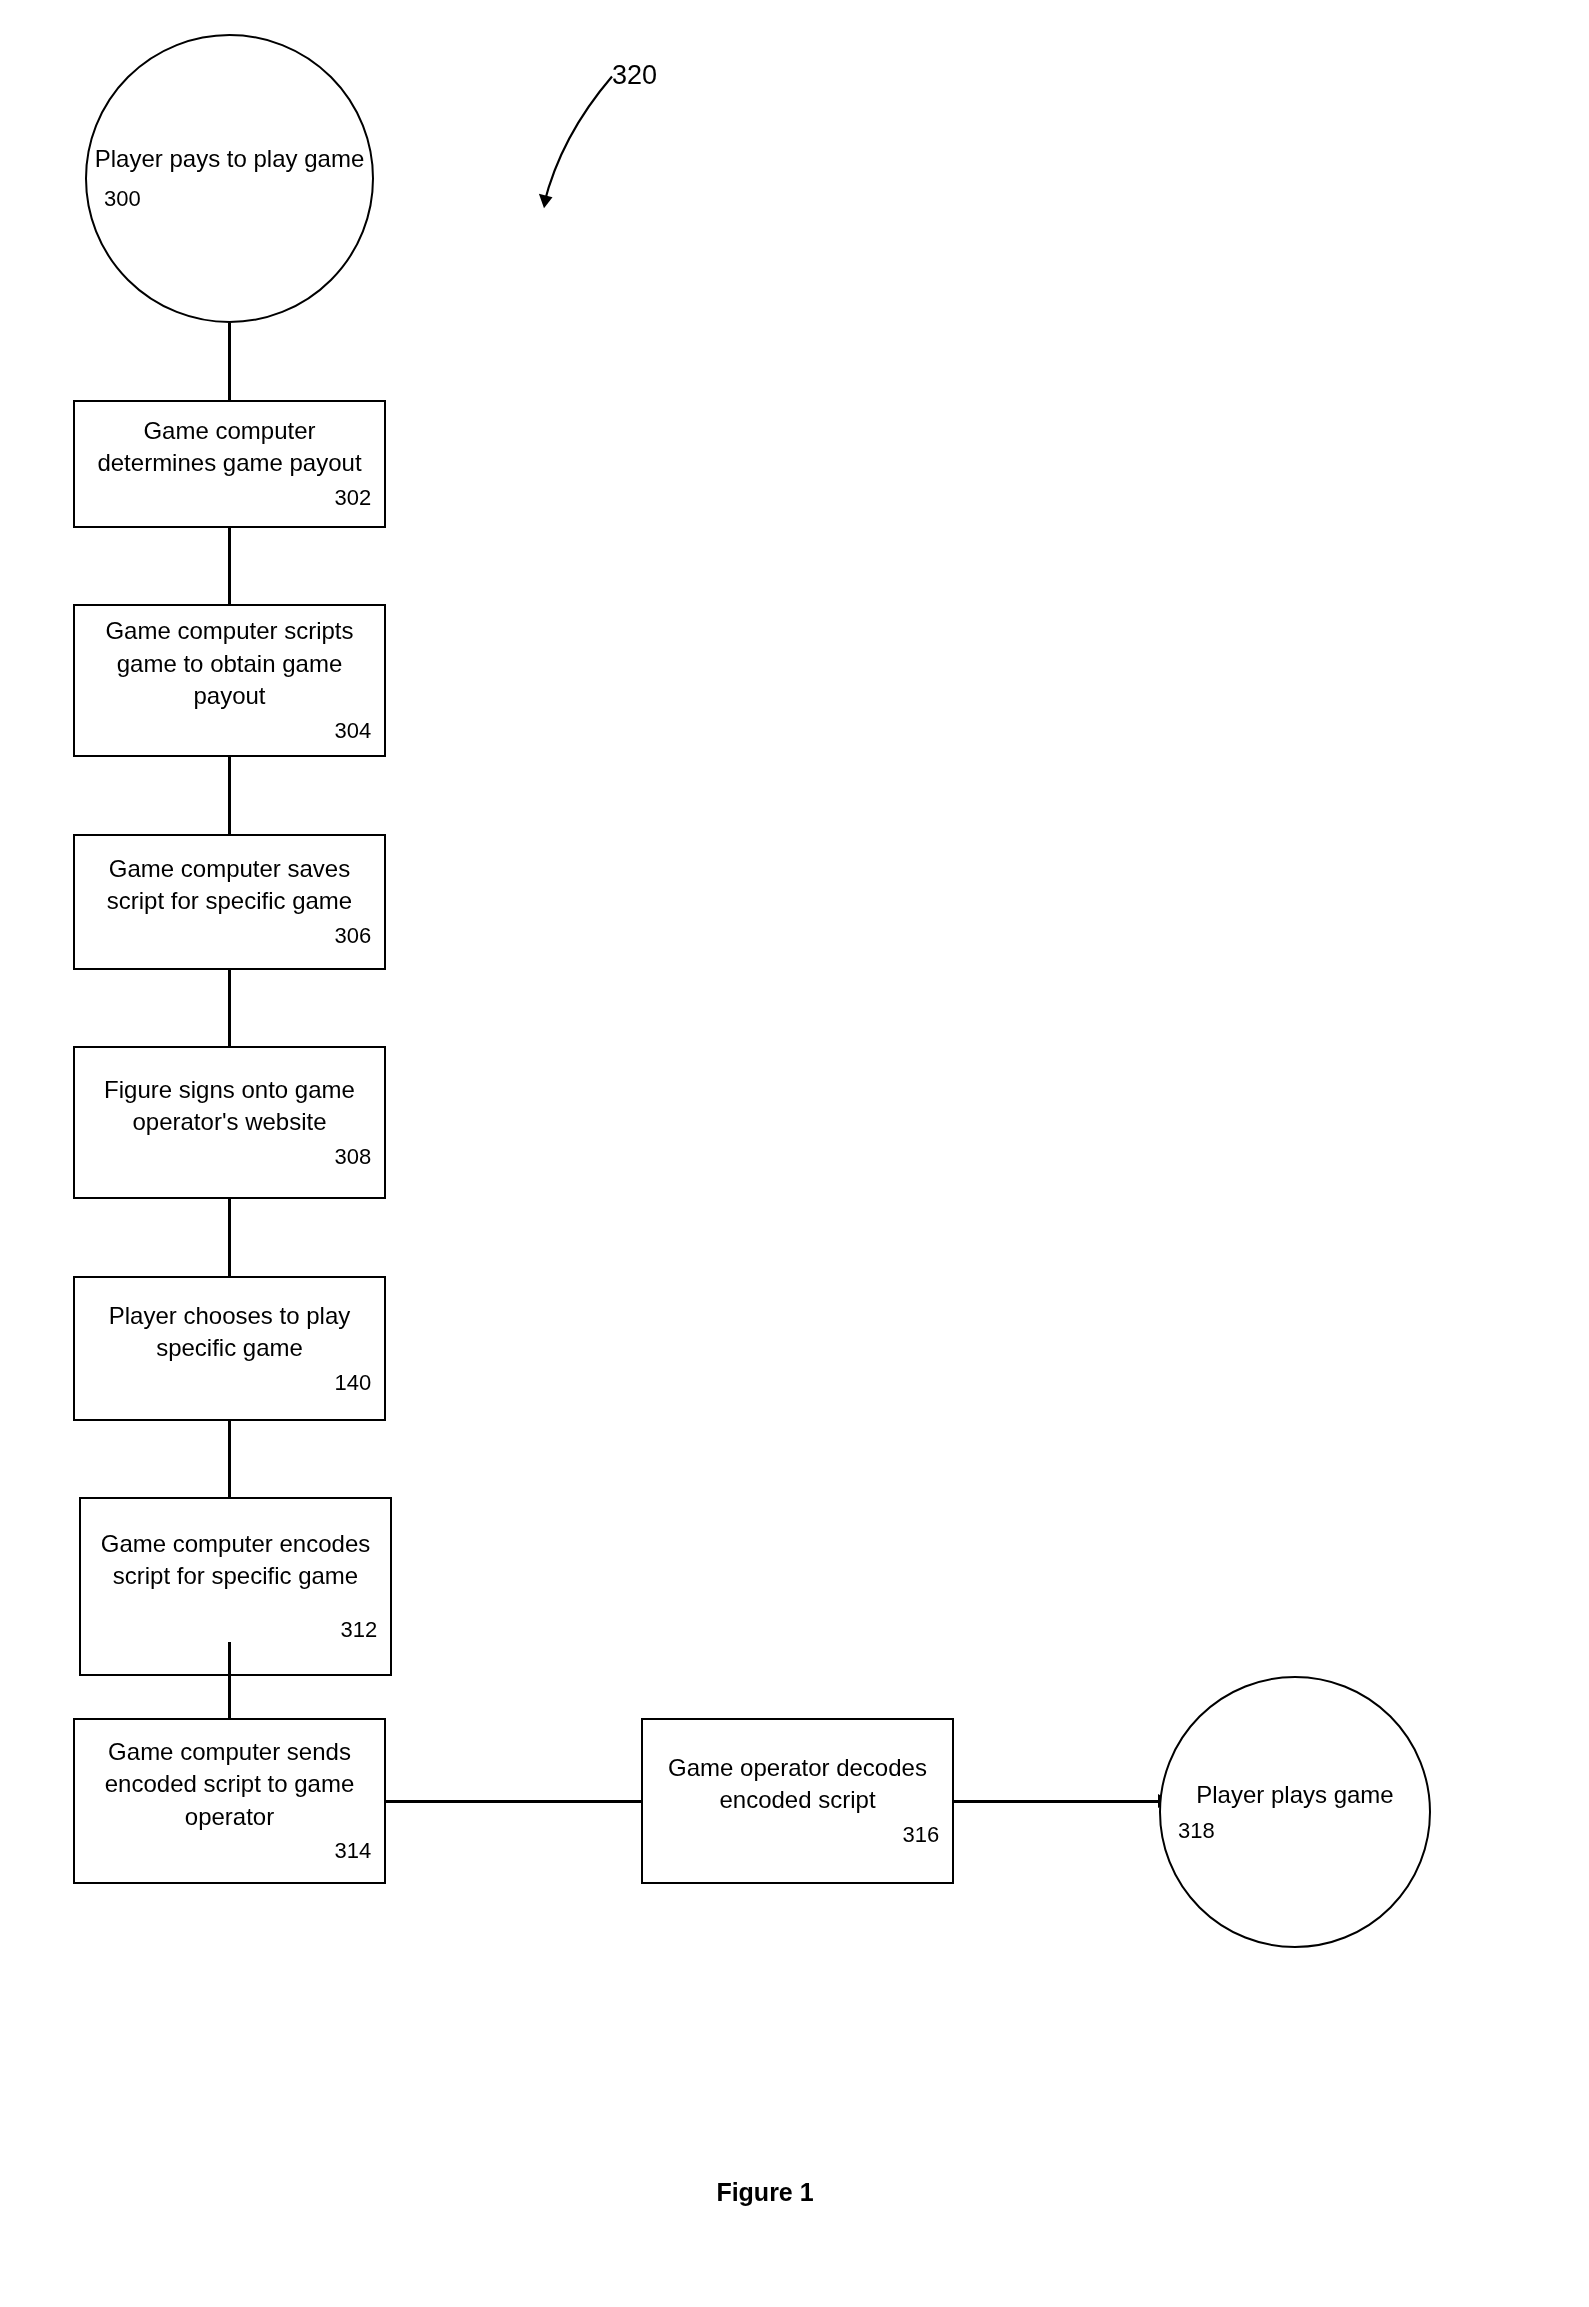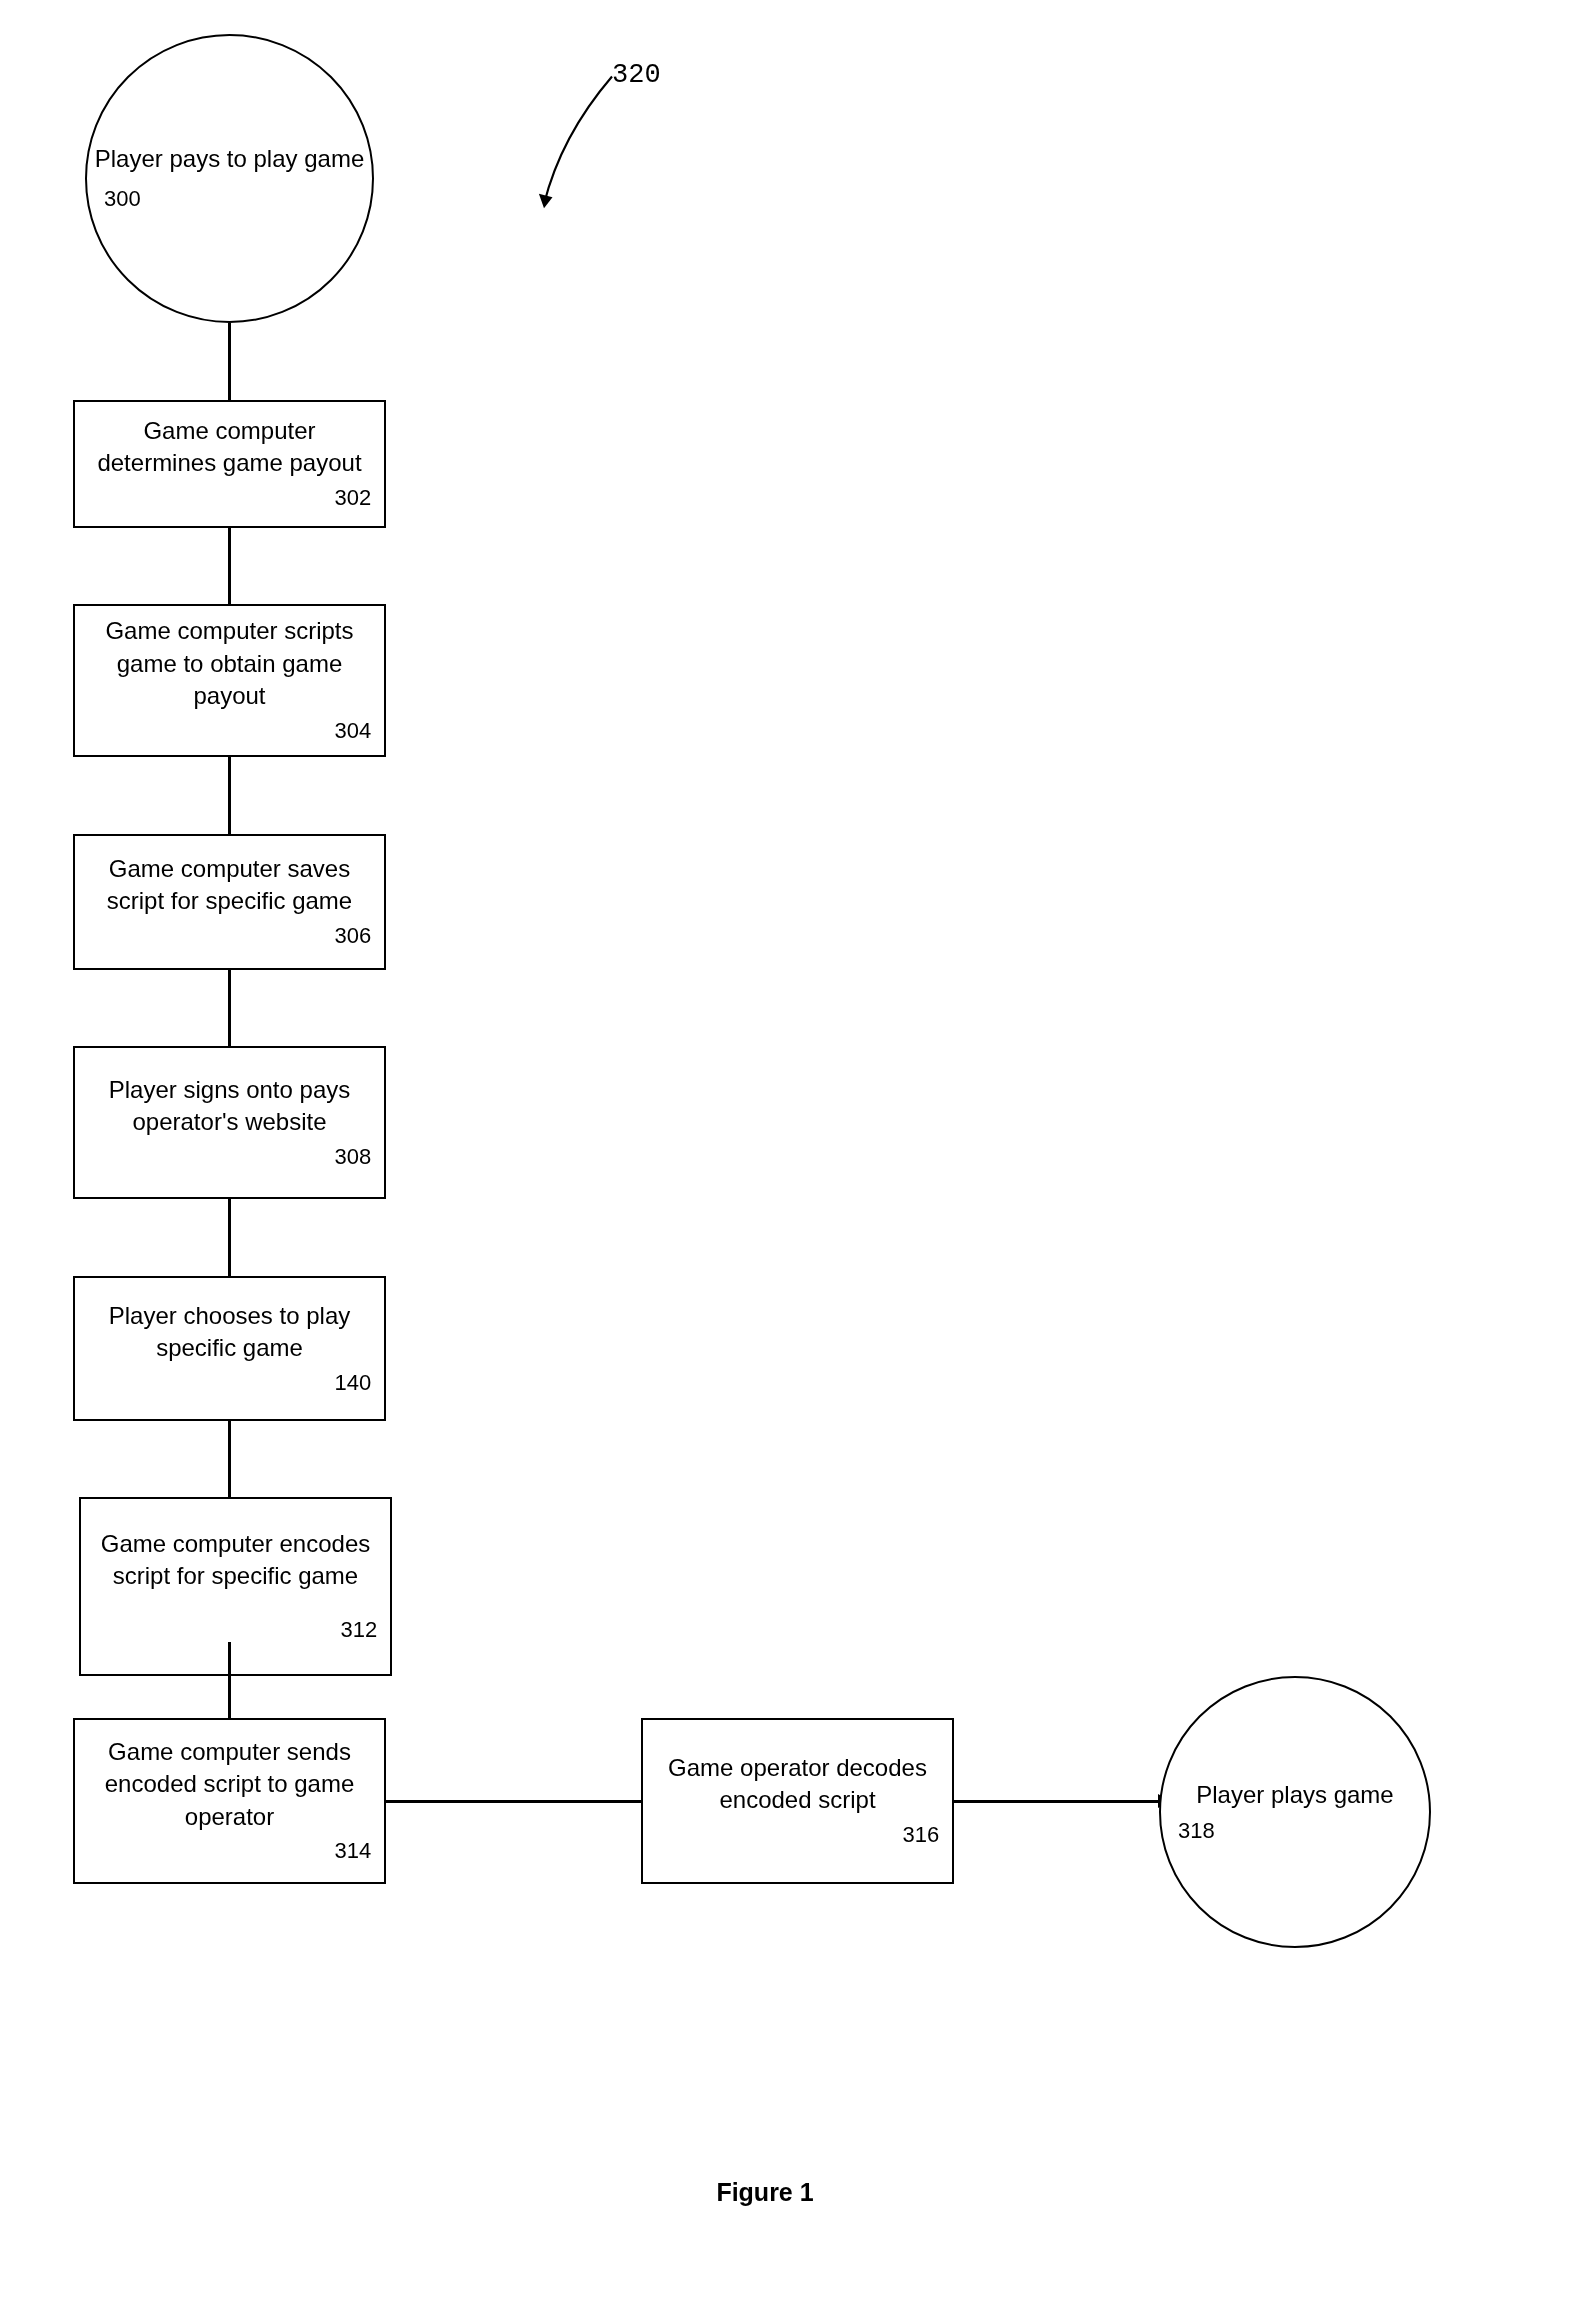--- a/index.html
+++ b/index.html
@@ -88,21 +88,20 @@
       border-bottom: 7.7px solid transparent;
       border-left: 12px solid #000;
       top: 50%;
       transform: translateY(-50%);
     }
 
     .label-320 {
       position: absolute;
       font-size: 27px;
       font-weight: normal;
-      font-family: Liberation Mono, monospace;
     }
 
     .figure-caption {
       position: absolute;
       text-align: center;
       font-size: 25px;
       font-weight: bold;
     }
   </style>
 </head>
@@ -140,21 +139,21 @@
   <div class="rect-node" style="left: 73px; top: 834px; width: 313px; height: 136px;">
     <span>Game computer saves script for specific game</span>
     <span class="node-number">306</span>
   </div>
 
   <div class="arrow arrow-v" style="left: 228px; top: 970px; height: 77px;">
     <div class="arrowhead-down" style="bottom: -12px;"></div>
   </div>
 
   <div class="rect-node" style="left: 73px; top: 1046px; width: 313px; height: 153px;">
-    <span>Player signs onto pays operator's website</span>
+    <span>Figure signs onto game operator's website</span>
     <span class="node-number">308</span>
   </div>
 
   <div class="arrow arrow-v" style="left: 228px; top: 1199px; height: 77px;">
     <div class="arrowhead-down" style="bottom: -12px;"></div>
   </div>
 
   <div class="rect-node" style="left: 73px; top: 1276px; width: 313px; height: 145px;">
     <span>Player chooses to play specific game</span>
     <span class="node-number">140</span>

